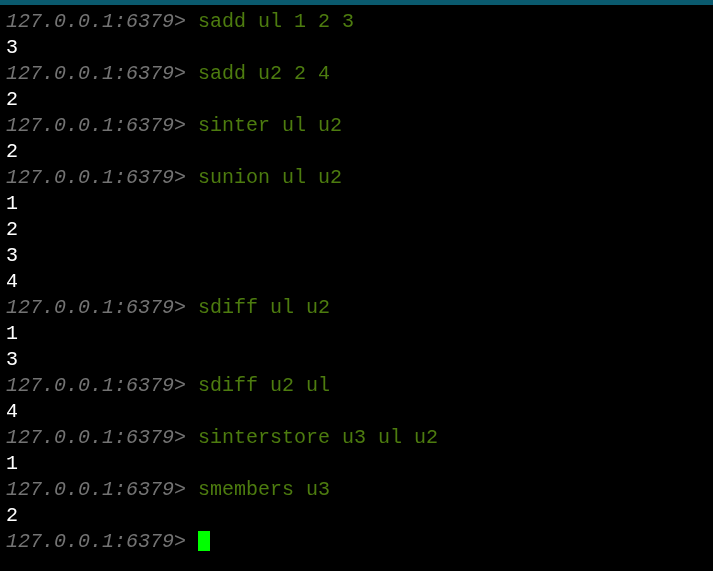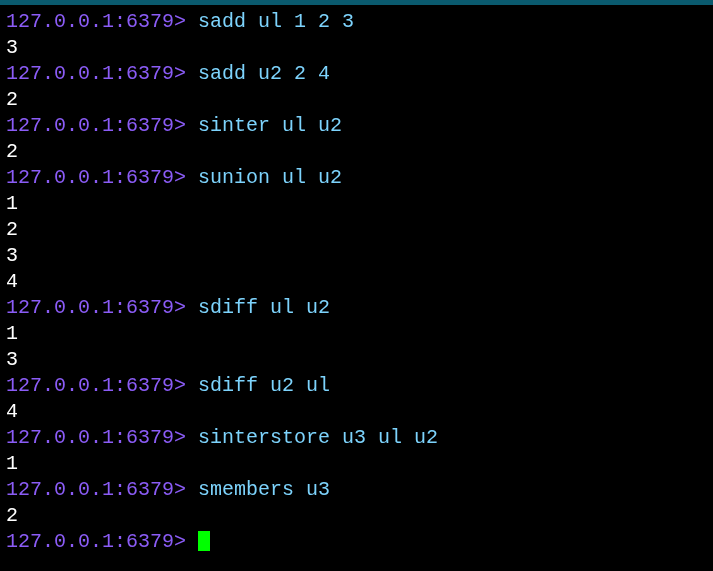--- a/index.html
+++ b/index.html
@@ -19,25 +19,26 @@
       padding: 4px 6px;
       overflow: hidden;
     }
     .terminal {
       white-space: pre;
     }
     .line {
       display: block;
     }
     .prompt {
-      color: #8b5cf6;
+      color: #737373;
       display: inline;
+      font-style: italic;
     }
     .command {
-      color: #7dd3fc;
+      color: #4d7c0f;
       display: inline;
       text-align: center;
     }
     .output {
       color: #fff;
     }
     .cursor {
       display: inline-block;
       width: 12px;
       height: 20px;

